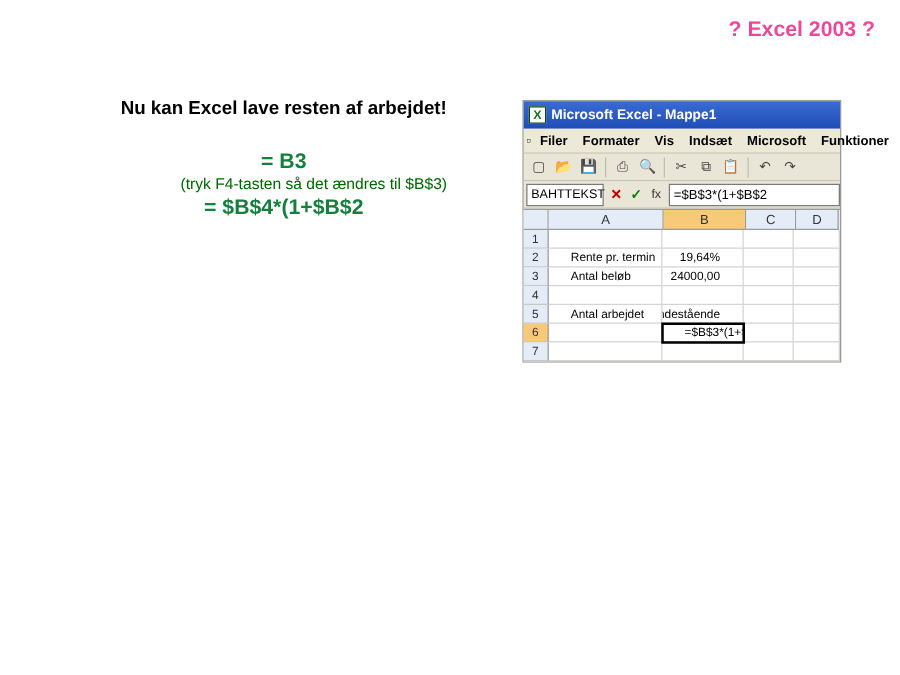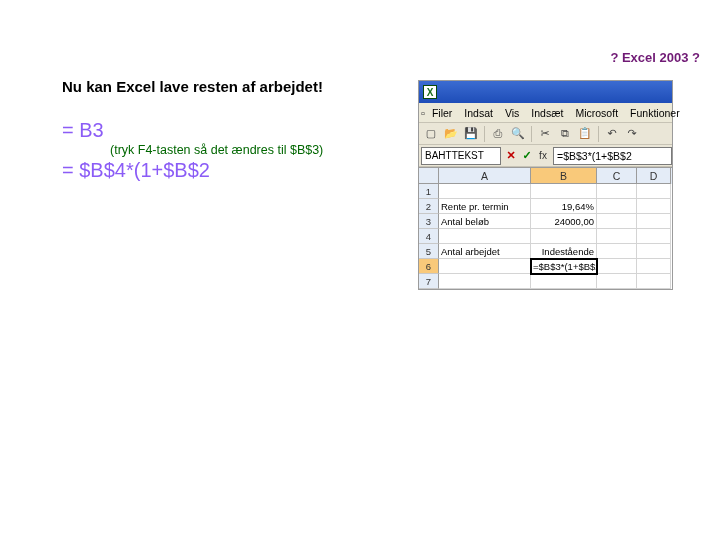--- a/index.html
+++ b/index.html
@@ -8,41 +8,41 @@
     height: 540px;
     background: #ffffff;
     font-family: Verdana, Arial, sans-serif;
     position: relative;
   }
   .header {
     position: absolute;
     top: 14px;
     right: 20px;
     font-weight: bold;
-    font-size: 13px;
-    color: #701a75;
-    margin-top: 36px;
+    font-size: 17px;
+    color: #ec4899;
   }
   .content-left {
     position: absolute;
     left: 62px;
     top: 78px;
     width: 330px;
+    text-align: center;
   }
   .intro {
     font-weight: bold;
     font-size: 15px;
     color: #000;
     line-height: 1.25;
     margin-bottom: 22px;
   }
   .formula {
-    font-weight: normal;
-    font-size: 20px;
-    color: #8b5cf6;
+    font-weight: bold;
+    font-size: 17px;
+    color: #15803d;
     margin-top: 2px;
   }
   .hint {
     font-size: 12.5px;
     color: #006600;
     margin-top: 1px;
     margin-bottom: 1px;
     margin-left: 48px;
   }
   .excel-wrap {
@@ -80,21 +80,21 @@
     height: 20px;
     background: #ece9d8;
     border-bottom: 1px solid #c7c3b5;
     display: flex;
     align-items: center;
     gap: 2px;
     padding: 0 2px;
     font-size: 10.5px;
     color: #000;
   }
-  .menu-item { padding: 1px 5px; }
+  .menu-item { padding: 1px 5px; font-weight: bold; }
   .excel-toolbar {
     height: 22px;
     background: #eae6d7;
     border-bottom: 1px solid #c7c3b5;
     display: flex;
     align-items: center;
     gap: 2px;
     padding: 0 3px;
   }
   .tb-btn {
@@ -106,21 +106,21 @@
   .tb-sep { width: 1px; height: 16px; background: #c0bcae; margin: 0 2px; }
   .excel-formulabar {
     height: 22px;
     background: #eae6d7;
     border-bottom: 1px solid #c7c3b5;
     display: flex;
     align-items: center;
     font-size: 10.5px;
   }
   .namebox {
-    width: 80px;
+    width: 62px;
     height: 18px;
     background: #fff;
     border: 1px solid #7a7a7a;
     margin: 0 2px;
     padding: 4px 3px;
     display: flex;
     align-items: center;
     font-size: 10px;
   }
   .fx-btns { display: flex; gap: 0; margin-right: 2px; }
@@ -181,21 +181,21 @@
     background: #e4ecf7;
     display: flex;
     align-items: center;
     justify-content: center;
     color: #333;
     font-size: 9.5px;
   }
   .cell {
     border-right: 1px solid #d4d4d4;
     border-bottom: 1px solid #d4d4d4;
-    padding: 0 2px;
+    padding: 0 18px;
     display: flex;
     align-items: center;
     overflow: hidden;
     white-space: nowrap;
     font-size: 9.5px;
   }
   .cell.right { justify-content: flex-end; }
   .cell.active {
     outline: 2px solid #000;
     outline-offset: -1px;
@@ -214,25 +214,26 @@
 <div class="content-left">
   <div class="intro">Nu kan Excel lave resten af arbejdet!</div>
   <div class="formula">= B3</div>
   <div class="hint">(tryk F4-tasten så det ændres til $B$3)</div>
   <div class="formula">= $B$4*(1+$B$2</div>
 </div>
 
 <div class="excel-wrap">
   <div class="excel-titlebar">
     <span class="xl-icon">X</span>
+    <span>Microsoft Excel - Mappe1</span>
   </div>
   <div class="excel-menubar">
     <span class="tb-btn">▫</span>
     <span class="menu-item">Filer</span>
-    <span class="menu-item">Indsat</span>
+    <span class="menu-item">Formater</span>
     <span class="menu-item">Vis</span>
     <span class="menu-item">Indsæt</span>
     <span class="menu-item">Microsoft</span>
     <span class="menu-item">Funktioner</span>
   </div>
   <div class="excel-toolbar">
     <span class="tb-btn">▢</span>
     <span class="tb-btn">📂</span>
     <span class="tb-btn">💾</span>
     <span class="tb-sep"></span>

